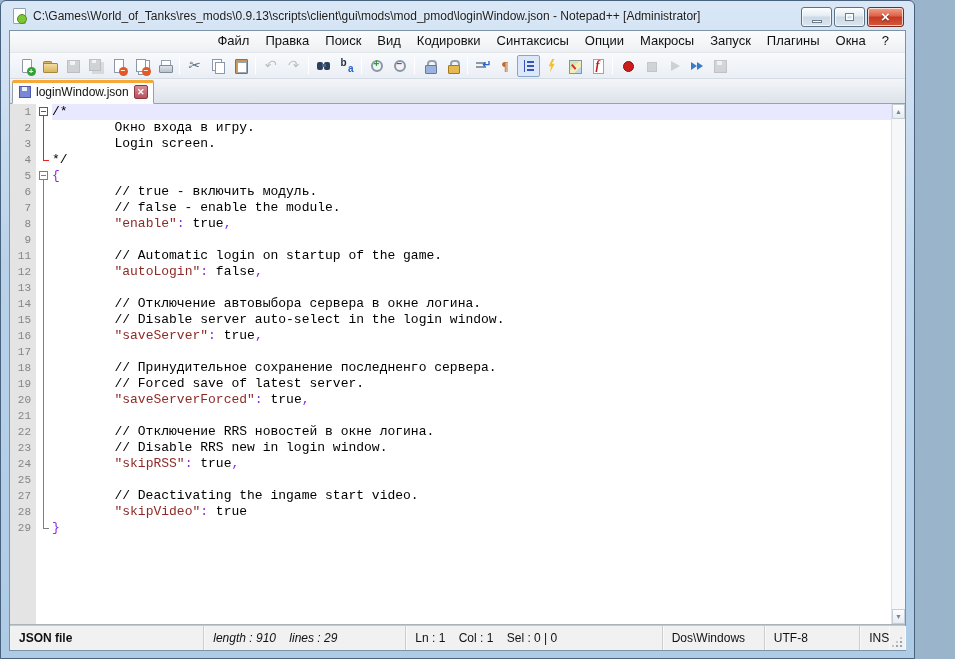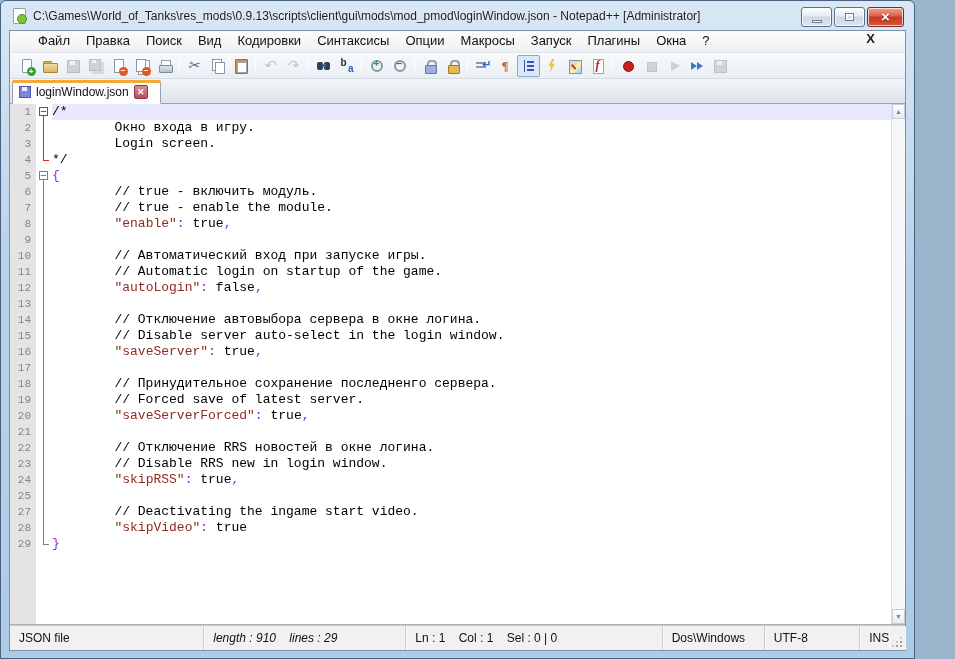--- a/index.html
+++ b/index.html
@@ -17,21 +17,21 @@
   .wbtn{height:20px;border:1px solid #5c7283;border-radius:3px;display:flex;align-items:center;justify-content:center;
     background:linear-gradient(#fdfeff,#e3ebf3 45%,#ccd8e5 50%,#dbe6f0);box-shadow:inset 0 0 0 1px rgba(255,255,255,.7);}
   .wbtn.min,.wbtn.max{width:31px;}
   .wbtn.close{width:37px;background:linear-gradient(#f0a28c,#dd6146 45%,#c33a24 50%,#d8573a);border-color:#7e2a1c;}
   .glyph-min{width:10px;height:3px;background:#fff;border:1px solid #6b7d8d;margin-top:8px;}
   .glyph-max{width:9px;height:8px;border:1px solid #6b7d8d;box-shadow:inset 0 0 0 1.5px #fff;background:transparent;}
   .glyph-close{color:#fff;font-size:15px;font-weight:bold;line-height:18px;text-shadow:0 1px 1px #5e160c;}
   
   .body{margin:0 8px 8px;height:621px;background:#fff;border:1px solid #7c92a6;display:flex;flex-direction:column;}
   
-  .menubar{height:22px;background:linear-gradient(#fafbfc,#eef1f4);display:flex;align-items:flex-start;padding:0 20px;font-size:13px;color:#111;border-bottom:1px solid #e2e6ea;}
+  .menubar{height:22px;background:linear-gradient(#fafbfc,#eef1f4);display:flex;align-items:flex-end;padding:0 8px;font-size:13px;color:#111;border-bottom:1px solid #e2e6ea;flex-direction:column;}
   .menu-item{padding:2px 8px;cursor:default;}
   .menubar-close{margin-left:auto;padding:0 10px;font-size:13px;font-weight:bold;color:#222;}
   
   .toolbar{height:26px;background:linear-gradient(#f8fafc,#eaeff5);display:flex;align-items:center;padding:0 5px;border-bottom:1px solid #d4dbe2;}
   .tbtn{width:23px;height:22px;display:flex;align-items:center;justify-content:center;border:1px solid transparent;border-radius:2px;position:relative;}
   .tbtn.disabled{opacity:.38;filter:grayscale(1);}
   .tbtn.pressed{background:#dce8f7;border-color:#86a7cc;}
   .tsep{width:1px;height:17px;background:#b6bfc9;border-right:1px solid #fff;margin:0 3px;}
   .ic{position:relative;width:16px;height:16px;display:block;}
   .ic::before,.ic::after{position:absolute;}
@@ -77,21 +77,21 @@
   .k-func-list::after{content:"f";left:6px;top:0;font:italic bold 12px/14px "Liberation Serif",serif;color:#c01818;}
   .k-record::before{content:"";left:3px;top:3px;width:9px;height:9px;border-radius:50%;background:#cc1c1c;border:1px solid #8a1010;}
   .k-stop::before{content:"";left:4px;top:4px;width:8px;height:8px;background:#98a0a8;border:1px solid #788088;}
   .k-play::before{content:"";left:5px;top:3px;width:0;height:0;border-left:9px solid #8e98a2;border-top:5px solid transparent;border-bottom:5px solid transparent;}
   .k-ff::before{content:"";left:2px;top:4px;width:0;height:0;border-left:6px solid #3a7ac8;border-top:4px solid transparent;border-bottom:4px solid transparent;}
   .k-ff::after{content:"";left:8px;top:4px;width:0;height:0;border-left:6px solid #3a7ac8;border-top:4px solid transparent;border-bottom:4px solid transparent;}
   .k-save-macro::before{content:"";left:2px;top:2px;width:11px;height:11px;background:#9aa4ae;border:1px solid #6e7880;}
   .k-save-macro::after{content:"";left:5px;top:3px;width:5px;height:4px;background:#e8ecf0;}
   
   .tabbar{height:25px;background:linear-gradient(#f3f5f8,#dde3ea);display:flex;align-items:flex-end;padding:0 0 0 2px;border-bottom:1px solid #98a2ae;}
-  .tab{height:24px;margin-bottom:-1px;display:flex;align-items:center;gap:5px;padding:0 12px 0 6px;background:#fdfdfd;
+  .tab{height:24px;margin-bottom:-1px;display:flex;align-items:center;gap:5px;padding:0 5px 0 6px;background:#fdfdfd;
     border:1px solid #98a2ae;border-bottom:1px solid #fdfdfd;border-radius:3px 3px 0 0;position:relative;}
   .tab::before{content:"";position:absolute;left:-1px;right:-1px;top:-1px;height:3px;background:#f7a938;border-radius:3px 3px 0 0;}
   .tab-floppy{width:12px;height:12px;position:relative;flex:none;}
   .tab-floppy::before{content:"";position:absolute;inset:0;background:#7a86d8;border:1px solid #4d58a8;}
   .tab-floppy::after{content:"";position:absolute;left:3px;top:1px;width:5px;height:4px;background:#eef0fa;}
   .tab-label{font-size:12px;color:#111;}
   .tab-close{width:14px;height:14px;border-radius:2px;background:linear-gradient(#d98f98,#b9505c);border:1px solid #8e3640;
     color:#fff;font:bold 9px/12px "Liberation Sans",sans-serif;text-align:center;}
   
   .editor{flex:1;display:flex;position:relative;overflow:hidden;border-bottom:1px solid #aab2ba;}
@@ -109,21 +109,21 @@
   .vtop{left:7px;top:0;height:8px;width:1px;background:currentColor;}
   .hstub{left:7px;top:8px;width:6px;height:1px;background:currentColor;}
   .code{flex:1;white-space:pre;color:var(--c-def);}
   .row.current .code{background:var(--c-cur);}
   .c-s{color:var(--c-str);} .c-o{color:var(--c-op);} .c-c{color:var(--c-com);} .c-d{color:var(--c-def);}
   .vscroll{width:14px;flex:none;background:#f6f7f9;border-left:1px solid #dde1e6;display:flex;flex-direction:column;justify-content:space-between;}
   .sarrow{height:15px;background:linear-gradient(#fcfdfe,#e7ecf2);border:1px solid #c5cdd6;display:flex;align-items:center;justify-content:center;font-size:7px;color:#7a8694;}
   
   .statusbar{height:25px;background:#f1f1f1;border-top:1px solid #c8c8c8;display:flex;align-items:stretch;font-size:12px;color:#111;}
   .sb-cell{display:flex;align-items:center;padding-left:9px;white-space:pre;border-right:1px solid #cdcdcd;box-shadow:1px 0 0 #fafafa;}
-  .sb-doctype{width:200px;} .sb-length{width:208px;font-style:italic;} .sb-cursor{width:264px;} .sb-eol{width:105px;} .sb-enc{width:98px;} .sb-ins{flex:1;border-right:none;}
+  .sb-doctype{width:200px;font-weight:bold;} .sb-length{width:208px;font-style:italic;} .sb-cursor{width:264px;} .sb-eol{width:105px;} .sb-enc{width:98px;} .sb-ins{flex:1;border-right:none;}
   .grip{width:16px;position:relative;border:none;}
   .grip::before{content:"";position:absolute;right:3px;bottom:3px;width:2px;height:2px;background:#9aa2aa;
     box-shadow:-4px 0 #9aa2aa,0 -4px #9aa2aa,-4px -4px #c2c8ce,-8px 0 #c2c8ce,0 -8px #c2c8ce;}
 </style>
 </head>
 <body>
 
 <div class="window">
   <div class="titlebar">
     <span class="app-icon"></span>
@@ -306,42 +306,35 @@
             <span class="fold">
               <i class="vfull fg"></i>
             </span>
             <span class="code"><span class="c-c">        // true - включить модуль.</span></span>
           </div>
           <div class="row">
             <span class="ln">7</span>
             <span class="fold">
               <i class="vfull fg"></i>
             </span>
-            <span class="code"><span class="c-c">        // true - enable the module.</span></span>
+            <span class="code"><span class="c-c">        // false - enable the module.</span></span>
           </div>
           <div class="row">
             <span class="ln">8</span>
             <span class="fold">
               <i class="vfull fg"></i>
             </span>
             <span class="code"><span class="c-d">        </span><span class="c-s">"enable"</span><span class="c-o">:</span><span class="c-d"> true</span><span class="c-o">,</span></span>
           </div>
           <div class="row">
             <span class="ln">9</span>
             <span class="fold">
               <i class="vfull fg"></i>
             </span>
             <span class="code"></span>
-          </div>
-          <div class="row">
-            <span class="ln">10</span>
-            <span class="fold">
-              <i class="vfull fg"></i>
-            </span>
-            <span class="code"><span class="c-c">        // Автоматический вход при запуске игры.</span></span>
           </div>
           <div class="row">
             <span class="ln">11</span>
             <span class="fold">
               <i class="vfull fg"></i>
             </span>
             <span class="code"><span class="c-c">        // Automatic login on startup of the game.</span></span>
           </div>
           <div class="row">
             <span class="ln">12</span>

